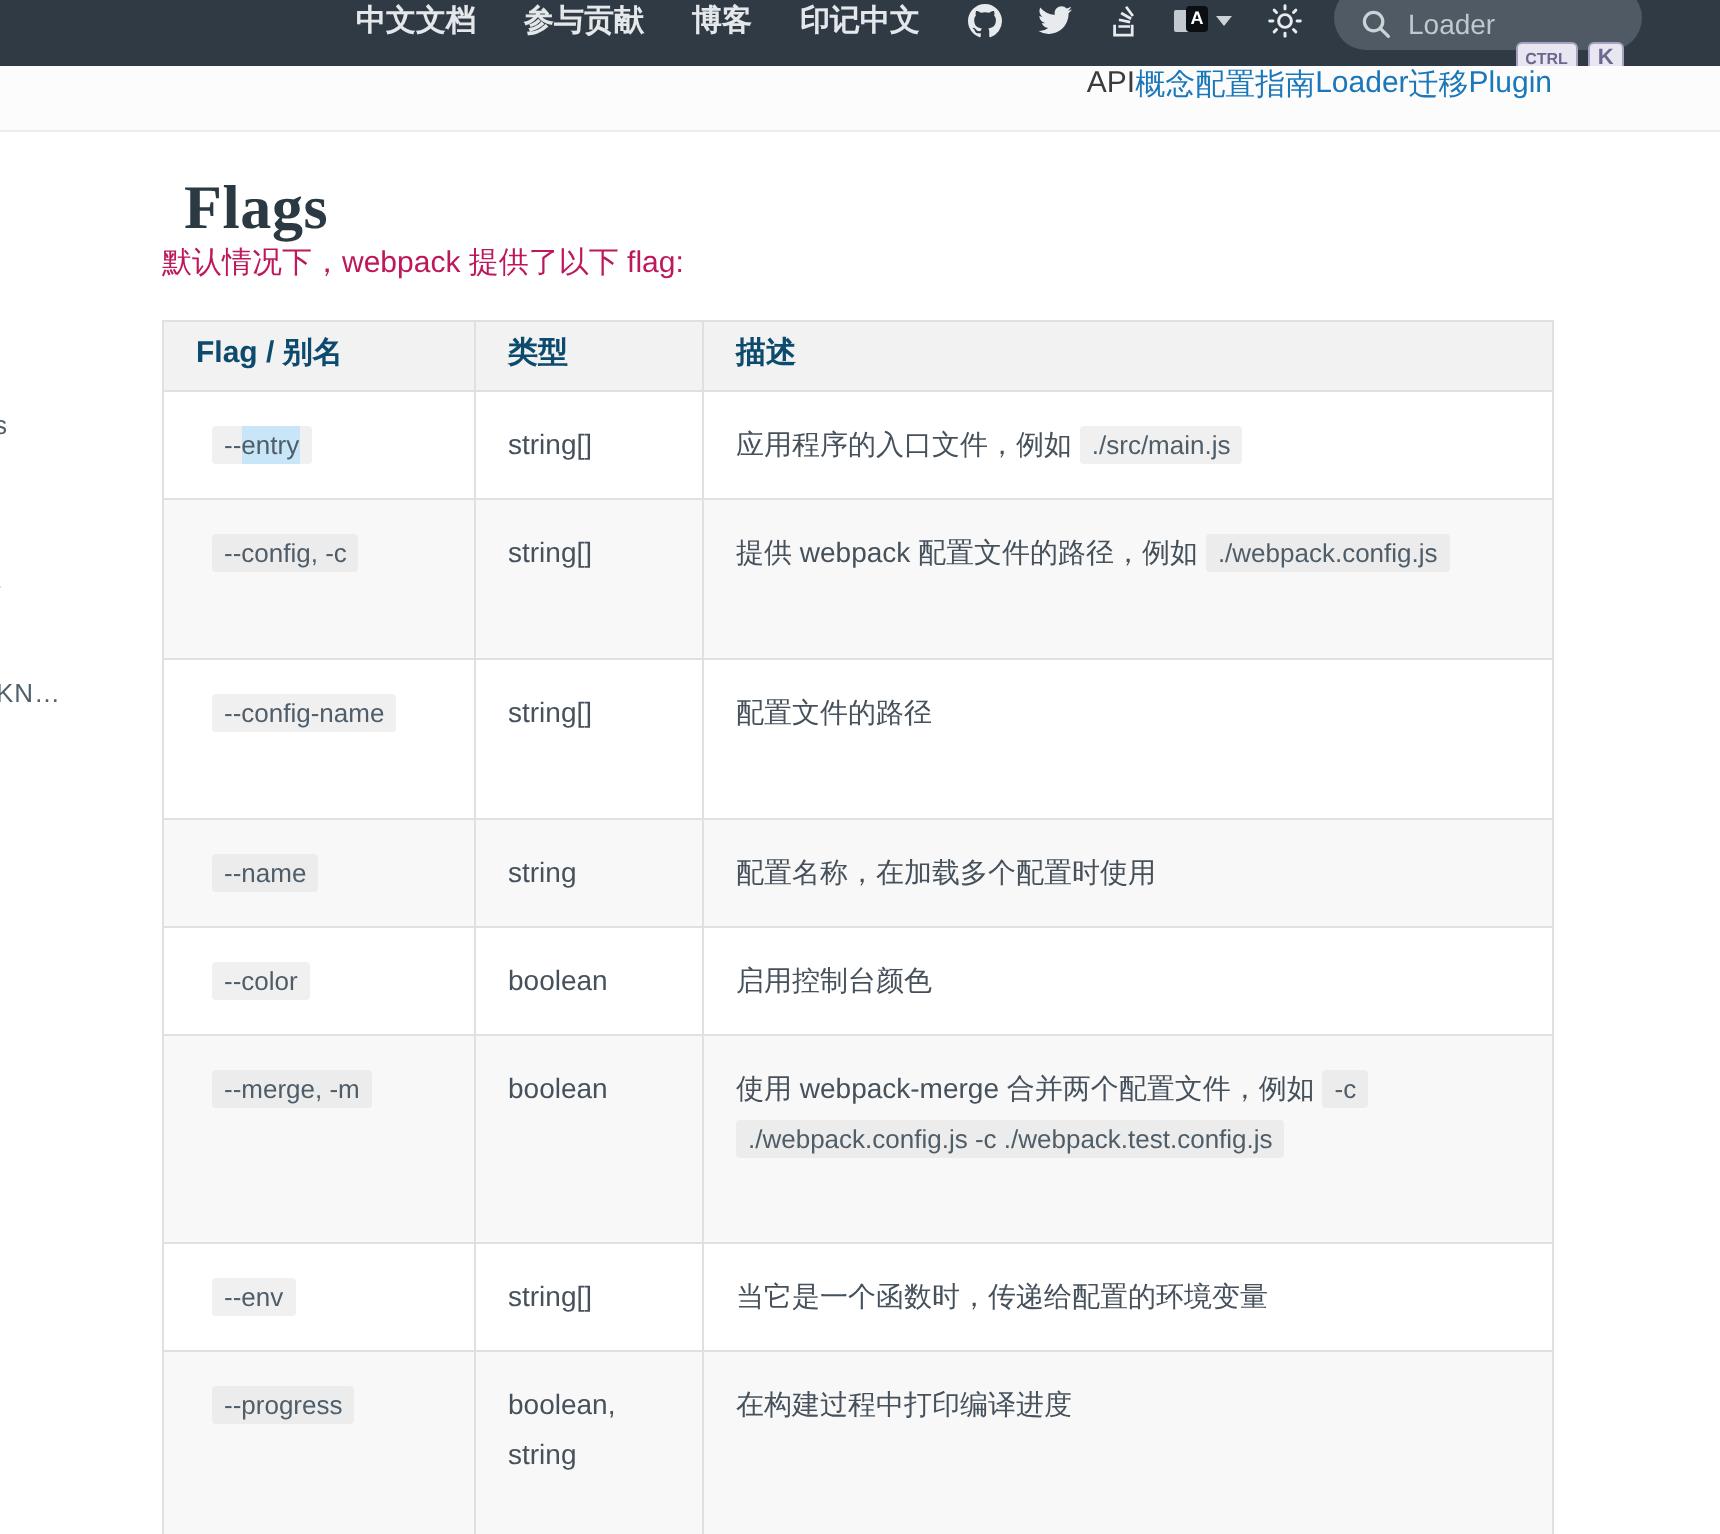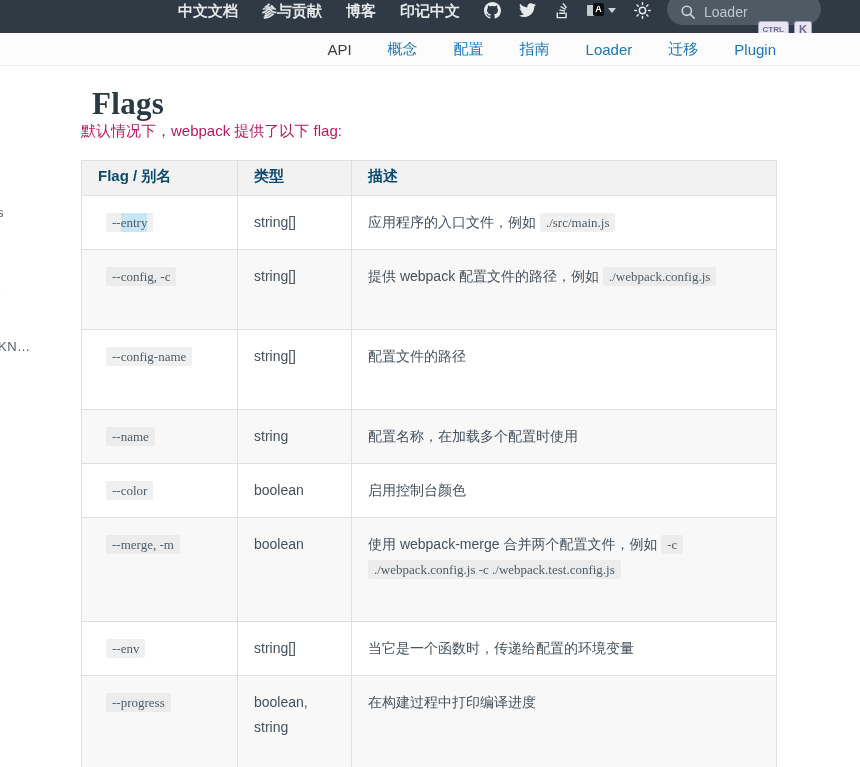--- a/index.html
+++ b/index.html
@@ -27,22 +27,22 @@
   .searchbox { margin-left:16px; margin-top:-7px; height:32px; background:#4f5a64;
                border-radius:16px; display:flex; align-items:center; padding:5px 9px 0 13px; gap:8px; cursor:pointer; }
   .search-placeholder { color:#c1c8cd; font-size:14px; }
   .search-keys { display:flex; gap:5px; margin-left:2px;margin-top:36px; }
   .kbd { background:#e8e6f1; border:1px solid #a6a2c2; border-bottom-width:2px; border-radius:3px;
          color:#6b6890; padding:0 4px; font-size:11px; line-height:15px; font-weight:bold; min-width:10px; text-align:center; }
   .kbd.small { font-size:8px; line-height:15px; letter-spacing:0; }
 
   
   .subnav { position:absolute; top:33px; left:0; right:0; height:33px; background:#fcfcfc;
-            border-bottom:1px solid #ececec; display:flex; justify-content:flex-end; align-items:center;
-            gap:36px; padding-right:84px; }
+            border-bottom:1px solid #ececec; display:flex; justify-content:flex-end; align-items:flex-start;
+            gap:0; padding-right:84px; }
   .subnav-link { font-size:15px; color:#1a77ba; text-decoration:none; cursor:pointer; white-space:nowrap; }
   .subnav-link.active { color:#3c3c3c; }
 
   
   .frag { position:absolute; font-size:13px; color:#51606b; white-space:nowrap; }
   .frag-0 { top:205px; left:-3px; }
   .frag-1 { top:282px; left:-8px; }
   .frag-2 { top:339px; left:-2px; letter-spacing:0.5px; }
 
   
@@ -62,21 +62,21 @@
   tbody tr:nth-child(even) td { background:#f8f8f8; }
   tbody tr:nth-child(1) td { height:54px; }
   tbody tr:nth-child(2) td { height:80px; }
   tbody tr:nth-child(3) td { height:80px; }
   tbody tr:nth-child(4) td { height:53px; }
   tbody tr:nth-child(5) td { height:53px; }
   tbody tr:nth-child(6) td { height:104px; }
   tbody tr:nth-child(7) td { height:54px; }
   tbody tr:nth-child(8) td { height:100px; }
 
-  code.chip { font-family:Liberation Serif, serif; font-size:13px;
+  code.chip { font-family:Liberation Sans, sans-serif; font-size:13px;
               background:#f0f0f0; color:#4e5d68; padding:2px 6px; border-radius:2px;
               -webkit-box-decoration-break:clone; box-decoration-break:clone; overflow-wrap:break-word; }
   tbody tr:nth-child(even) code.chip { background:#ececec; }
   mark.hl { background:#c9e6f8; color:inherit; padding:2px 0; }
 </style>
 </head>
 <body>
 
 <div class="page">
 

